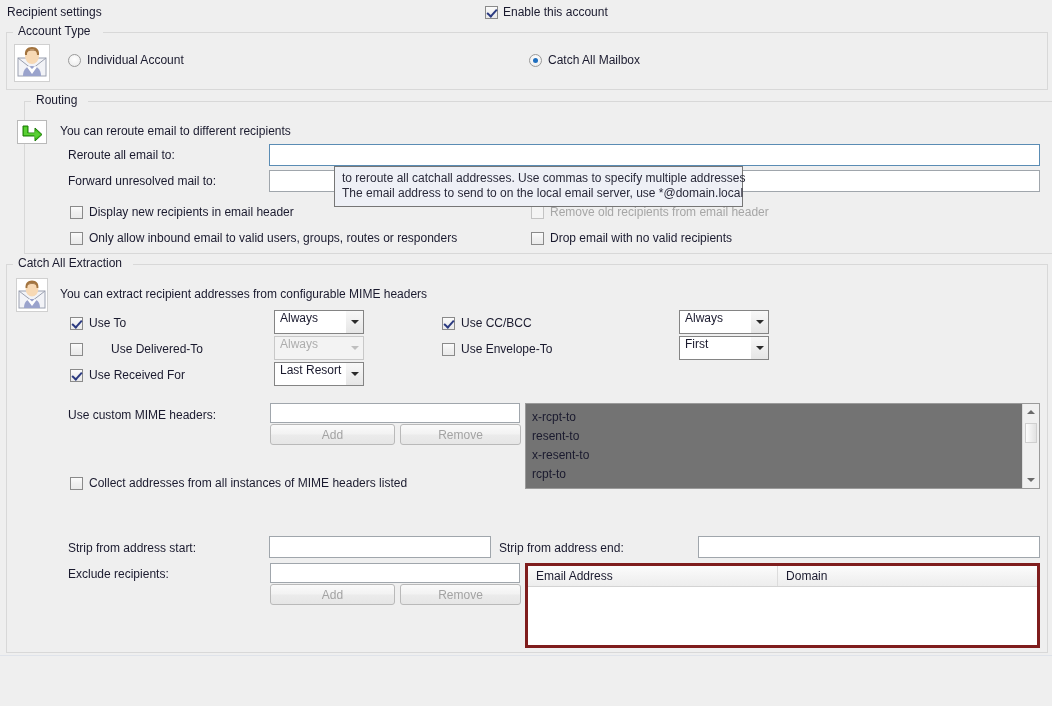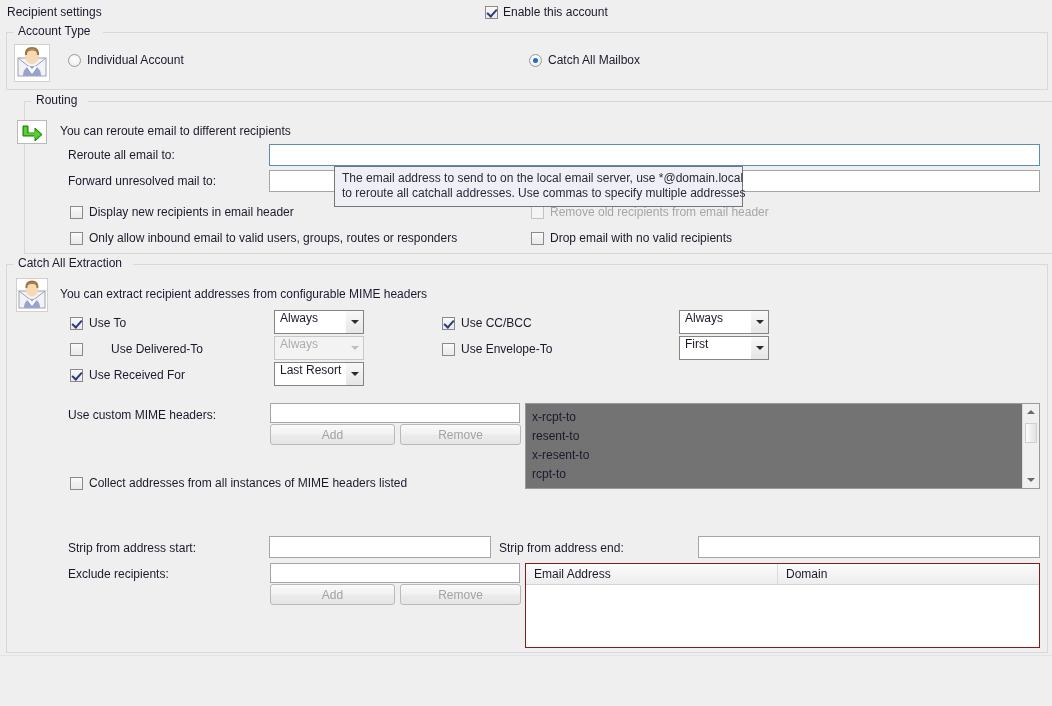--- a/index.html
+++ b/index.html
@@ -272,21 +272,21 @@
     width: 12px; height: 20px;
     background: linear-gradient(to right, #fdfdfd 0%, #efefef 50%, #e2e2e2 100%);
     border: 1px solid #cfcfcf;
     box-sizing: border-box;
   }
 
   
   .grid {
     position: absolute;
     background: #ffffff;
-    border: 1px solid #7f1d1d;
+    border: 3px solid #7f1d1d;
     box-sizing: border-box;
     overflow: hidden;
   }
   .grid .hdr {
     display: flex;
     height: 20px;
     background: linear-gradient(to bottom, #fcfcfc 0%, #f4f4f4 50%, #ededed 100%);
     border-bottom: 1px solid #d3d3d3;
   }
   .grid .hcell {
@@ -392,22 +392,22 @@
   <div class="tinput focus" style="left:269px; top:144px; width:771px;">
     <input type="text" value="" style="">
   </div>
 
   <div class="flabel" style="left:68px; top:174px;">Forward unresolved mail to:</div>
   <div class="tinput" style="left:269px; top:170px; width:771px;">
     <input type="text" value="" style="">
   </div>
 
   <div class="tooltip" style="left:334px; top:166px; width:409px;">
+    <div>to reroute all catchall addresses. Use commas to specify multiple addresses</div>
     <div>The email address to send to on the local email server, use *@domain.local</div>
-    <div>to reroute all catchall addresses. Use commas to specify multiple addresses</div>
   </div>
 
   <div class="chk-row" style="left:70px; top:205px;">
     <span class="cb"></span>
     <span class="lbl">Display new recipients in email header</span>
   </div>
 
   <div class="chk-row" style="left:531px; top:205px;">
     <span class="cb disabled"></span>
     <span class="lbl dis">Remove old recipients from email header</span>

